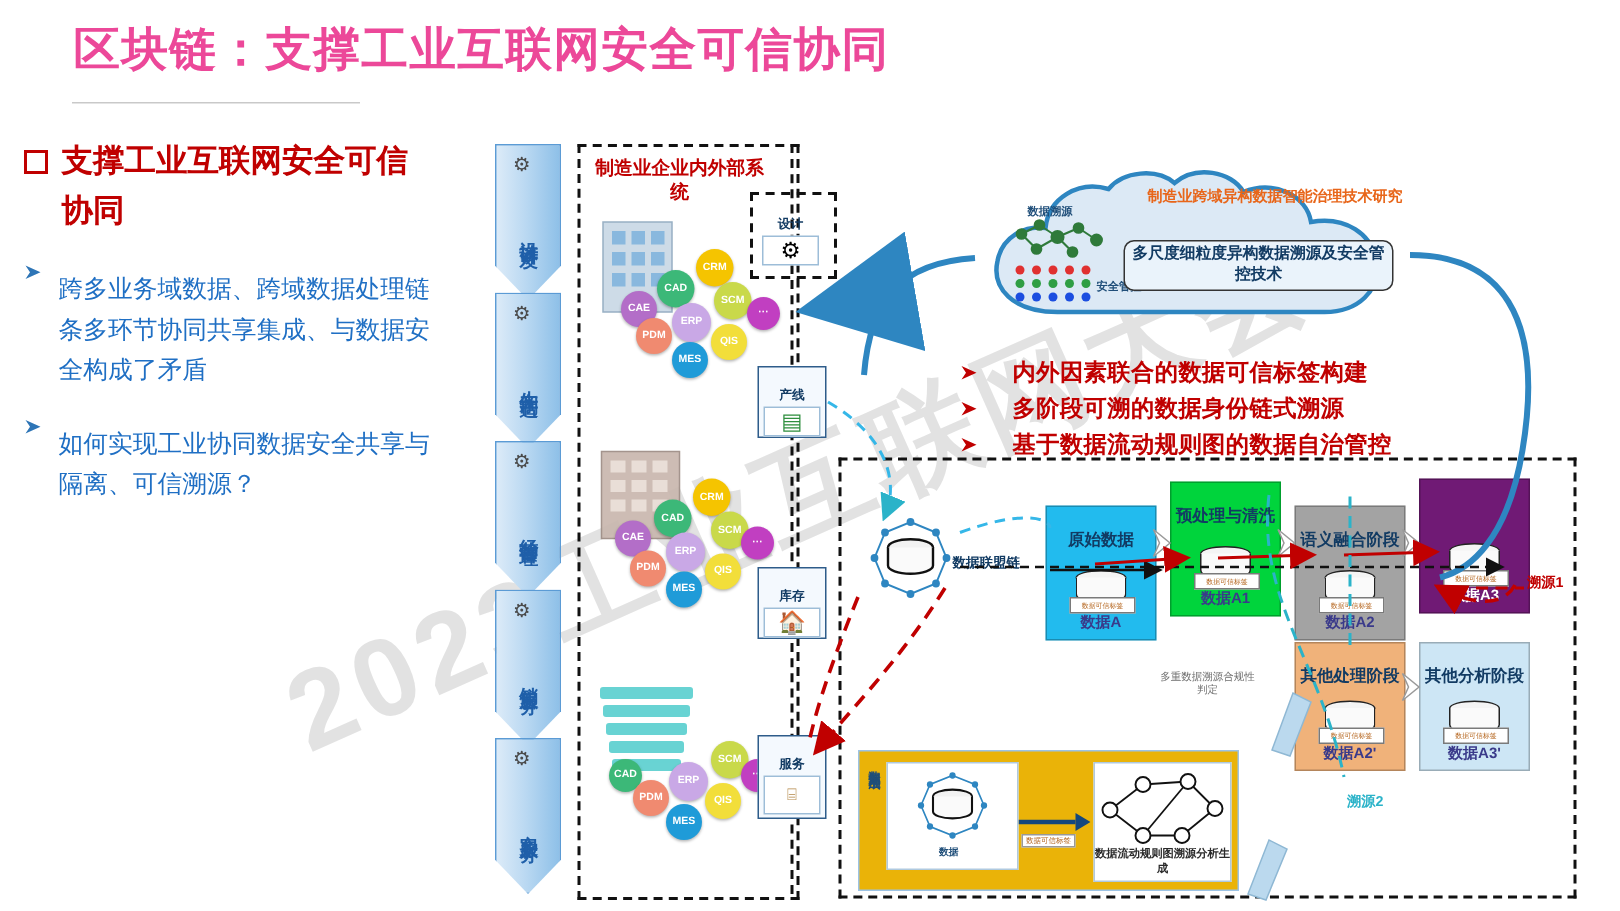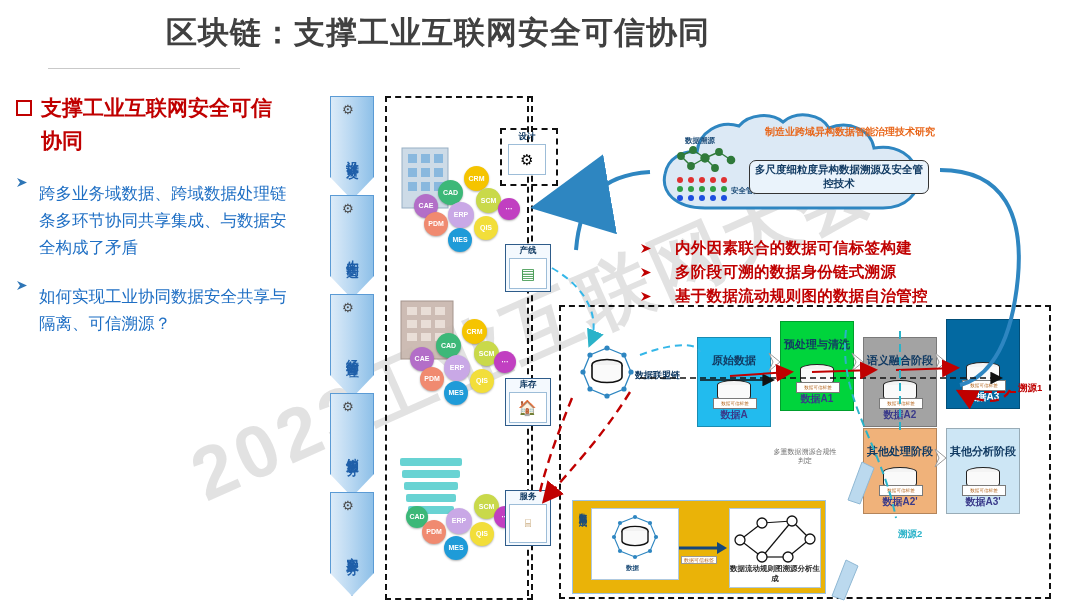--- a/index.html
+++ b/index.html
@@ -4,24 +4,23 @@
 <style>
   html,body{margin:0;padding:0;}
   body{
     width:1080px;height:607px;background:#ffffff;overflow:hidden;position:relative;
     font-family:"Liberation Sans","DejaVu Sans",sans-serif;
   }
   .slide{position:relative;width:1080px;height:607px;}
 
   
   .title{
-    position:absolute;left:70px;top:12px;width:640px;
-    font-size:31px;font-weight:bold;color:#404040;letter-spacing:1px;
+    position:absolute;left:49px;top:12px;width:640px;
+    font-size:31px;font-weight:bold;color:#ec4899;letter-spacing:1px;
     white-space:nowrap;
-    text-align:right;
   }
   .title-rule{position:absolute;left:48px;top:68px;width:192px;height:1px;background:#c9c9c9;}
 
   
   .lead{position:absolute;left:16px;top:92px;width:310px;}
   .lead-head{display:flex;align-items:flex-start;gap:9px;color:#C00000;font-weight:bold;font-size:21px;line-height:1.55;}
   .sq{display:inline-block;width:12px;height:12px;border:2.5px solid #C00000;margin-top:8px;flex:none;}
   .lead-head-txt{width:250px;}
   .bul{display:flex;align-items:flex-start;gap:10px;margin-top:11px;}
   .arw{flex:none;margin-top:6px;}
@@ -65,21 +64,21 @@
     position:absolute;border-radius:50%;display:flex;align-items:center;justify-content:center;
     color:#fff;font-weight:bold;font-size:7px;text-align:center;line-height:1.05;
     box-shadow:0 1px 2px rgba(0,0,0,.3);
   }
 
   
   .nodebox{
     position:absolute;width:44px;height:46px;border:1.6px solid #2E5C8A;background:#F4F9FE;
     display:flex;flex-direction:column;align-items:center;
   }
-  .nodebox b{font-size:8.5px;color:#123B63;margin-top:0;}
+  .nodebox b{font-size:8.5px;color:#123B63;margin-top:13px;}
   .nodebox .pic{flex:1;width:36px;margin:1px 0 2px;border:1px solid #9dbdd8;background:#fff;
     display:flex;align-items:center;justify-content:center;font-size:15px;}
 
   
   .cloud{position:absolute;left:653px;top:112px;width:290px;height:112px;}
   .cloud svg{position:absolute;inset:0;}
   .cloud-title{
     position:absolute;left:92px;top:13px;width:190px;text-align:right;
     color:#E8661A;font-weight:bold;font-size:10px;line-height:1.35;
   }
@@ -181,20 +180,21 @@
       <span>销售服务</span>
       </div>
     <div class="chev" style="top:396px">
       <i class="gear">⚙</i>
       <span>客户服务</span>
       </div>
   </div>
 
   <div class="entbox"></div>
   <div class="dashline"></div>
+  <div class="entbox-title">制造业企业内外部系统</div>
 
   <div class="cluster" style="left:398px;top:140px;width:118px;height:100px">
     <svg class="bld" style="left:0;top:0" width="62" height="72" viewBox="0 0 62 72">
       <rect x="4" y="8" width="46" height="60" fill="#C9D8E6" stroke="#8FA9BF"></rect>
       <g fill="#7FB3DC">
         <rect x="10" y="14" width="9" height="9"></rect>
           <rect x="23" y="14" width="9" height="9"></rect>
           <rect x="36" y="14" width="9" height="9"></rect>
         <rect x="10" y="28" width="9" height="9"></rect>
           <rect x="23" y="28" width="9" height="9"></rect>
@@ -451,21 +451,21 @@
   <div class="stage" style="left:863px;top:337px;background:#a3a3a3">
     <div class="hd">语义融合阶段</div>
     <div class="cyl">
       <div class="top"></div>
         <div class="bdy"></div>
       <div class="tag">数据可信标签</div>
     </div>
     <div class="ft">数据A2</div>
   </div>
 
-  <div class="stage" style="left:946px;top:319px;background:#0369a1">
+  <div class="stage" style="left:946px;top:319px;background:#701a75">
     <div class="hd"></div>
     <div class="cyl">
       <div class="top"></div>
         <div class="bdy"></div>
       <div class="tag">数据可信标签</div>
     </div>
     <div class="ft" style="color:#fff">数据A3</div>
   </div>
 
   <div class="stage" style="left:863px;top:428px;background:#F0B27A;height:84px">

